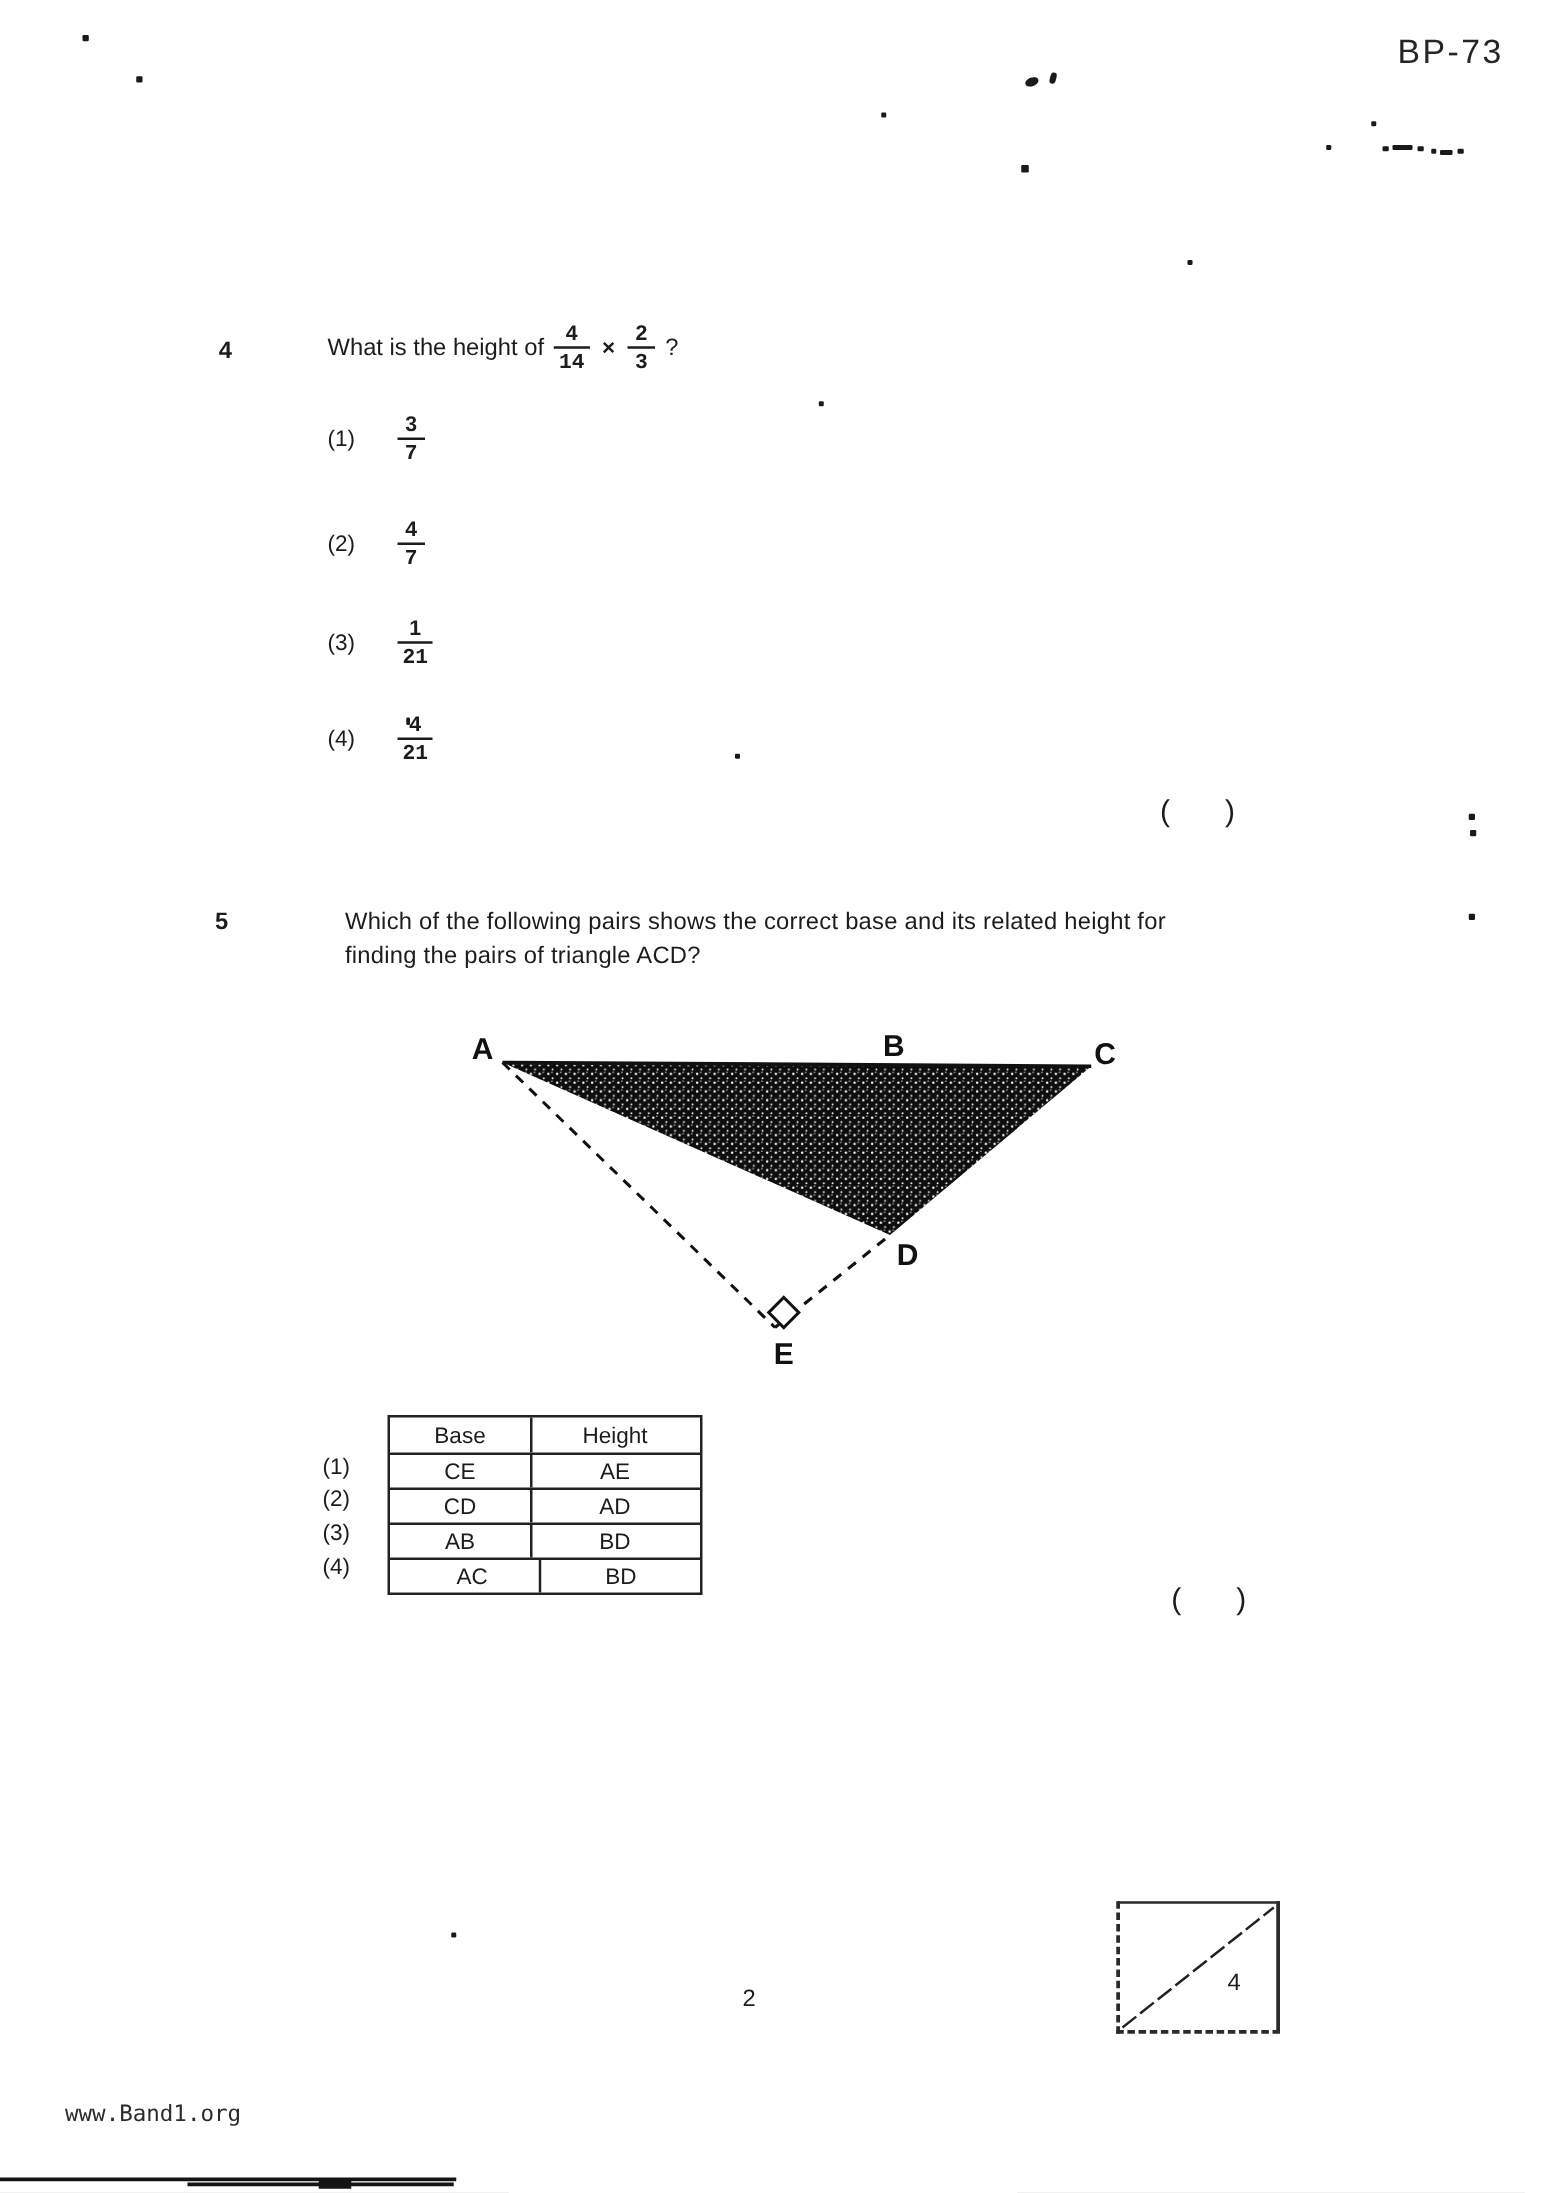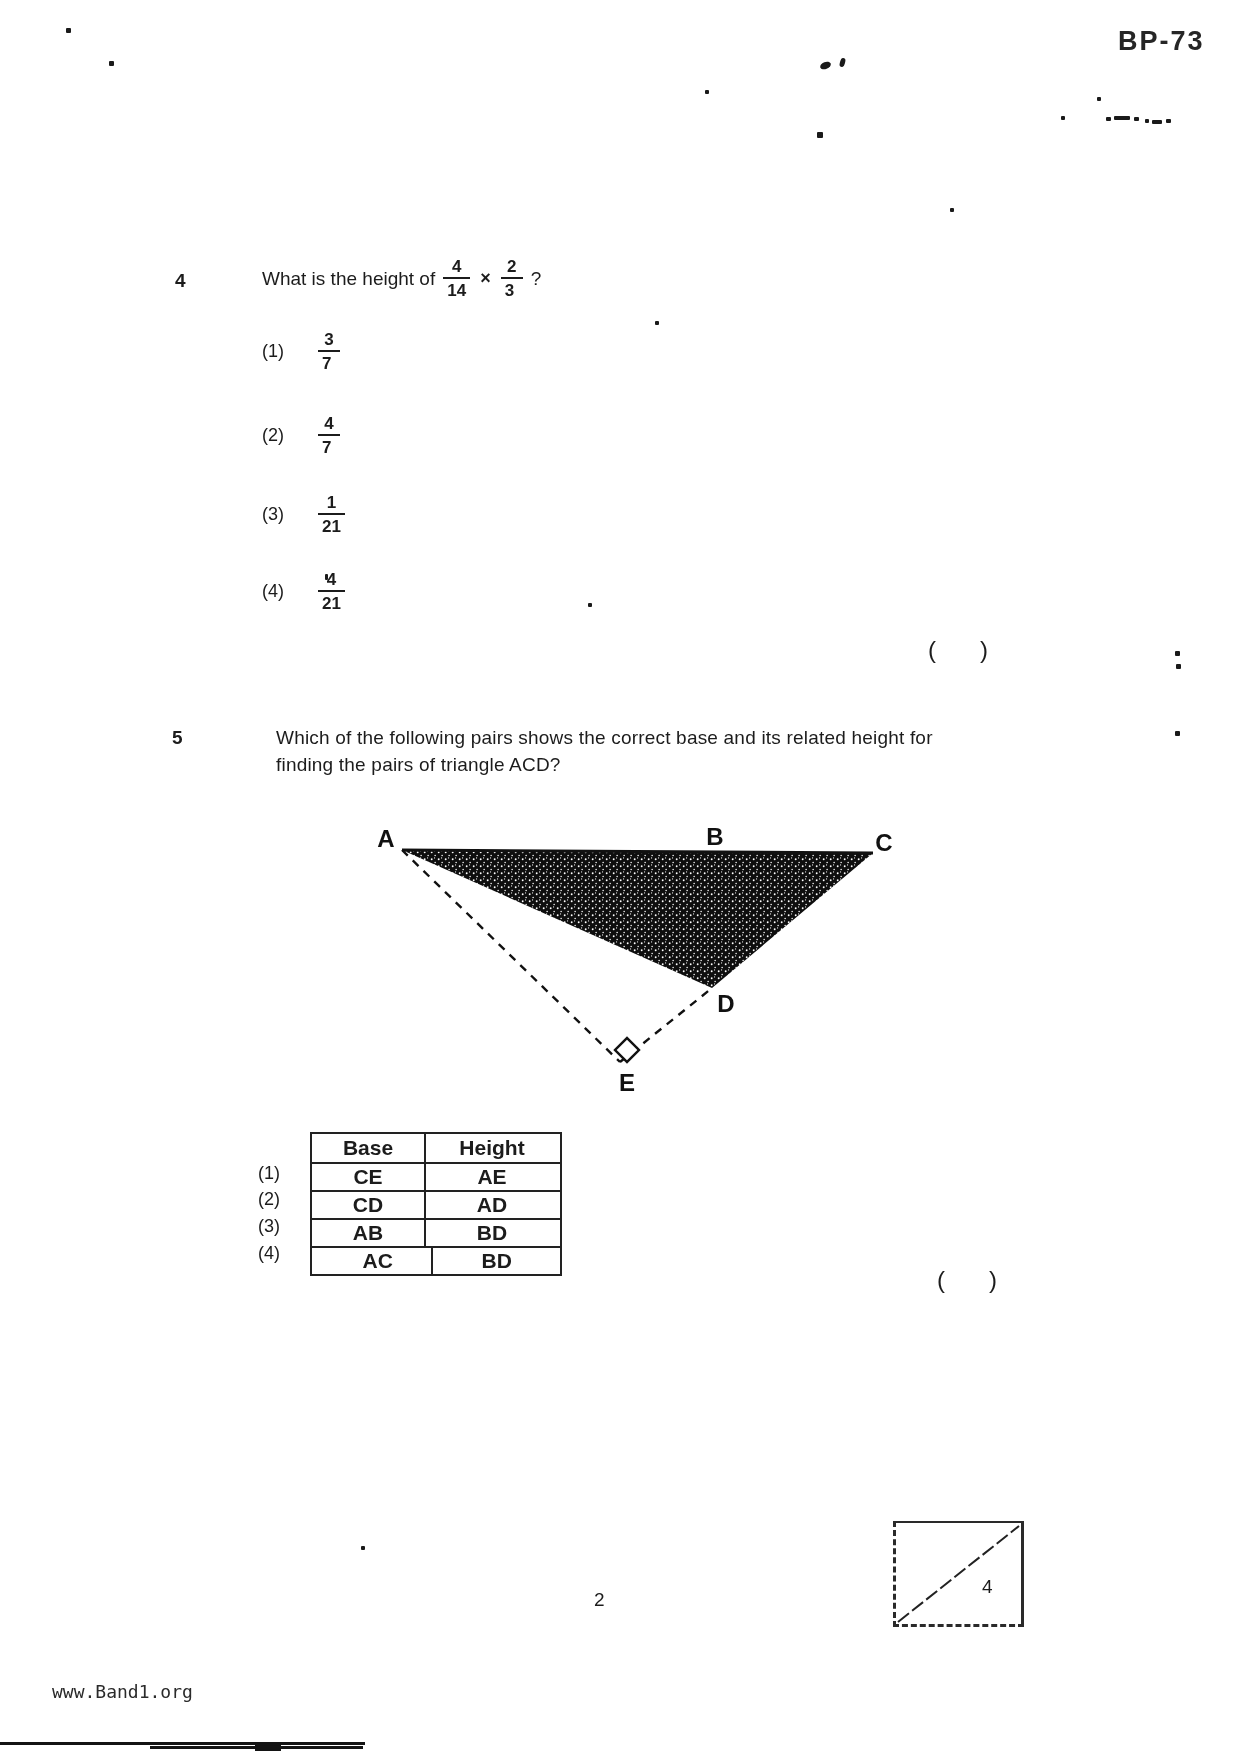--- a/index.html
+++ b/index.html
@@ -6,42 +6,42 @@
   .page{
     position:relative;
     width:1239px;height:1754px;
     background:#ffffff;
     font-family:"Liberation Sans", sans-serif;
     color:#1c1c1c;
     overflow:hidden;
   }
   .abs{position:absolute;}
   
-  .header-code{left:1118px;top:26px;font-size:27px;font-weight:bold;letter-spacing:2px;color:#262626;}
+  .header-code{left:1118px;top:26px;font-size:27px;font-weight:normal;letter-spacing:2px;color:#262626;}
   
   .qnum{font-size:19px;font-weight:bold;color:#1c1c1c;}
   
   .prompt-row{display:flex;align-items:center;gap:8px;font-size:19px;}
   .frac{display:inline-flex;flex-direction:column;align-items:center;font-size:17px;font-weight:bold;line-height:1.25;}
-  .frac .den{border-top:2px solid #1c1c1c;padding:1px 4px 0 4px;min-width:14px;}
+  .frac .den{border-top:2px solid #1c1c1c;padding:1px 4px 0 4px;min-width:14px;text-align:center;font-family:Liberation Mono, monospace;}
   .frac .num{padding:0 4px;}
   .op{font-size:18px;font-weight:bold;padding:0 2px;}
   .qmark{font-size:19px;}
   .option-row{display:flex;align-items:center;font-size:18px;}
   .option-row .opt-label{width:56px;font-size:18px;}
   .answer-brackets{display:flex;font-size:24px;color:#1c1c1c;}
   .answer-brackets .spacer{display:inline-block;width:44px;}
   .q-text{font-size:19px;line-height:27px;letter-spacing:0.2px;}
   
   .ans-table{left:310px;top:1132px;width:248px;border:2px solid #222;}
   .t-row{display:flex;height:26px;border-bottom:2px solid #222;}
   .t-row:last-child{border-bottom:none;padding-left:12px;}
   .t-row.t-head{height:28px;}
   .t-cell{width:112px;display:flex;align-items:center;justify-content:center;
-          font-size:21px;font-weight:bold;border-right:2px solid #222;}
+          font-size:18px;font-weight:normal;border-right:2px solid #222;}
   .t-cell:last-child{width:132px;border-right:none;}
   .t-label{font-size:18px;color:#1c1c1c;}
   
   .corner-box{left:893px;top:1521px;width:125px;height:101px;
     border-top:2px solid #2a2a2a;border-right:3px solid #2a2a2a;
     border-left:3px dashed #2a2a2a;border-bottom:3px dashed #2a2a2a;}
   .corner-box .box-num{position:absolute;left:86px;top:53px;font-size:19px;color:#1c1c1c;}
   .page-num{left:594px;top:1589px;font-size:19px;}
   .watermark{left:52px;top:1681px;font-family:"DejaVu Sans Mono", monospace;font-size:18px;color:#2b2b2b;}
   

